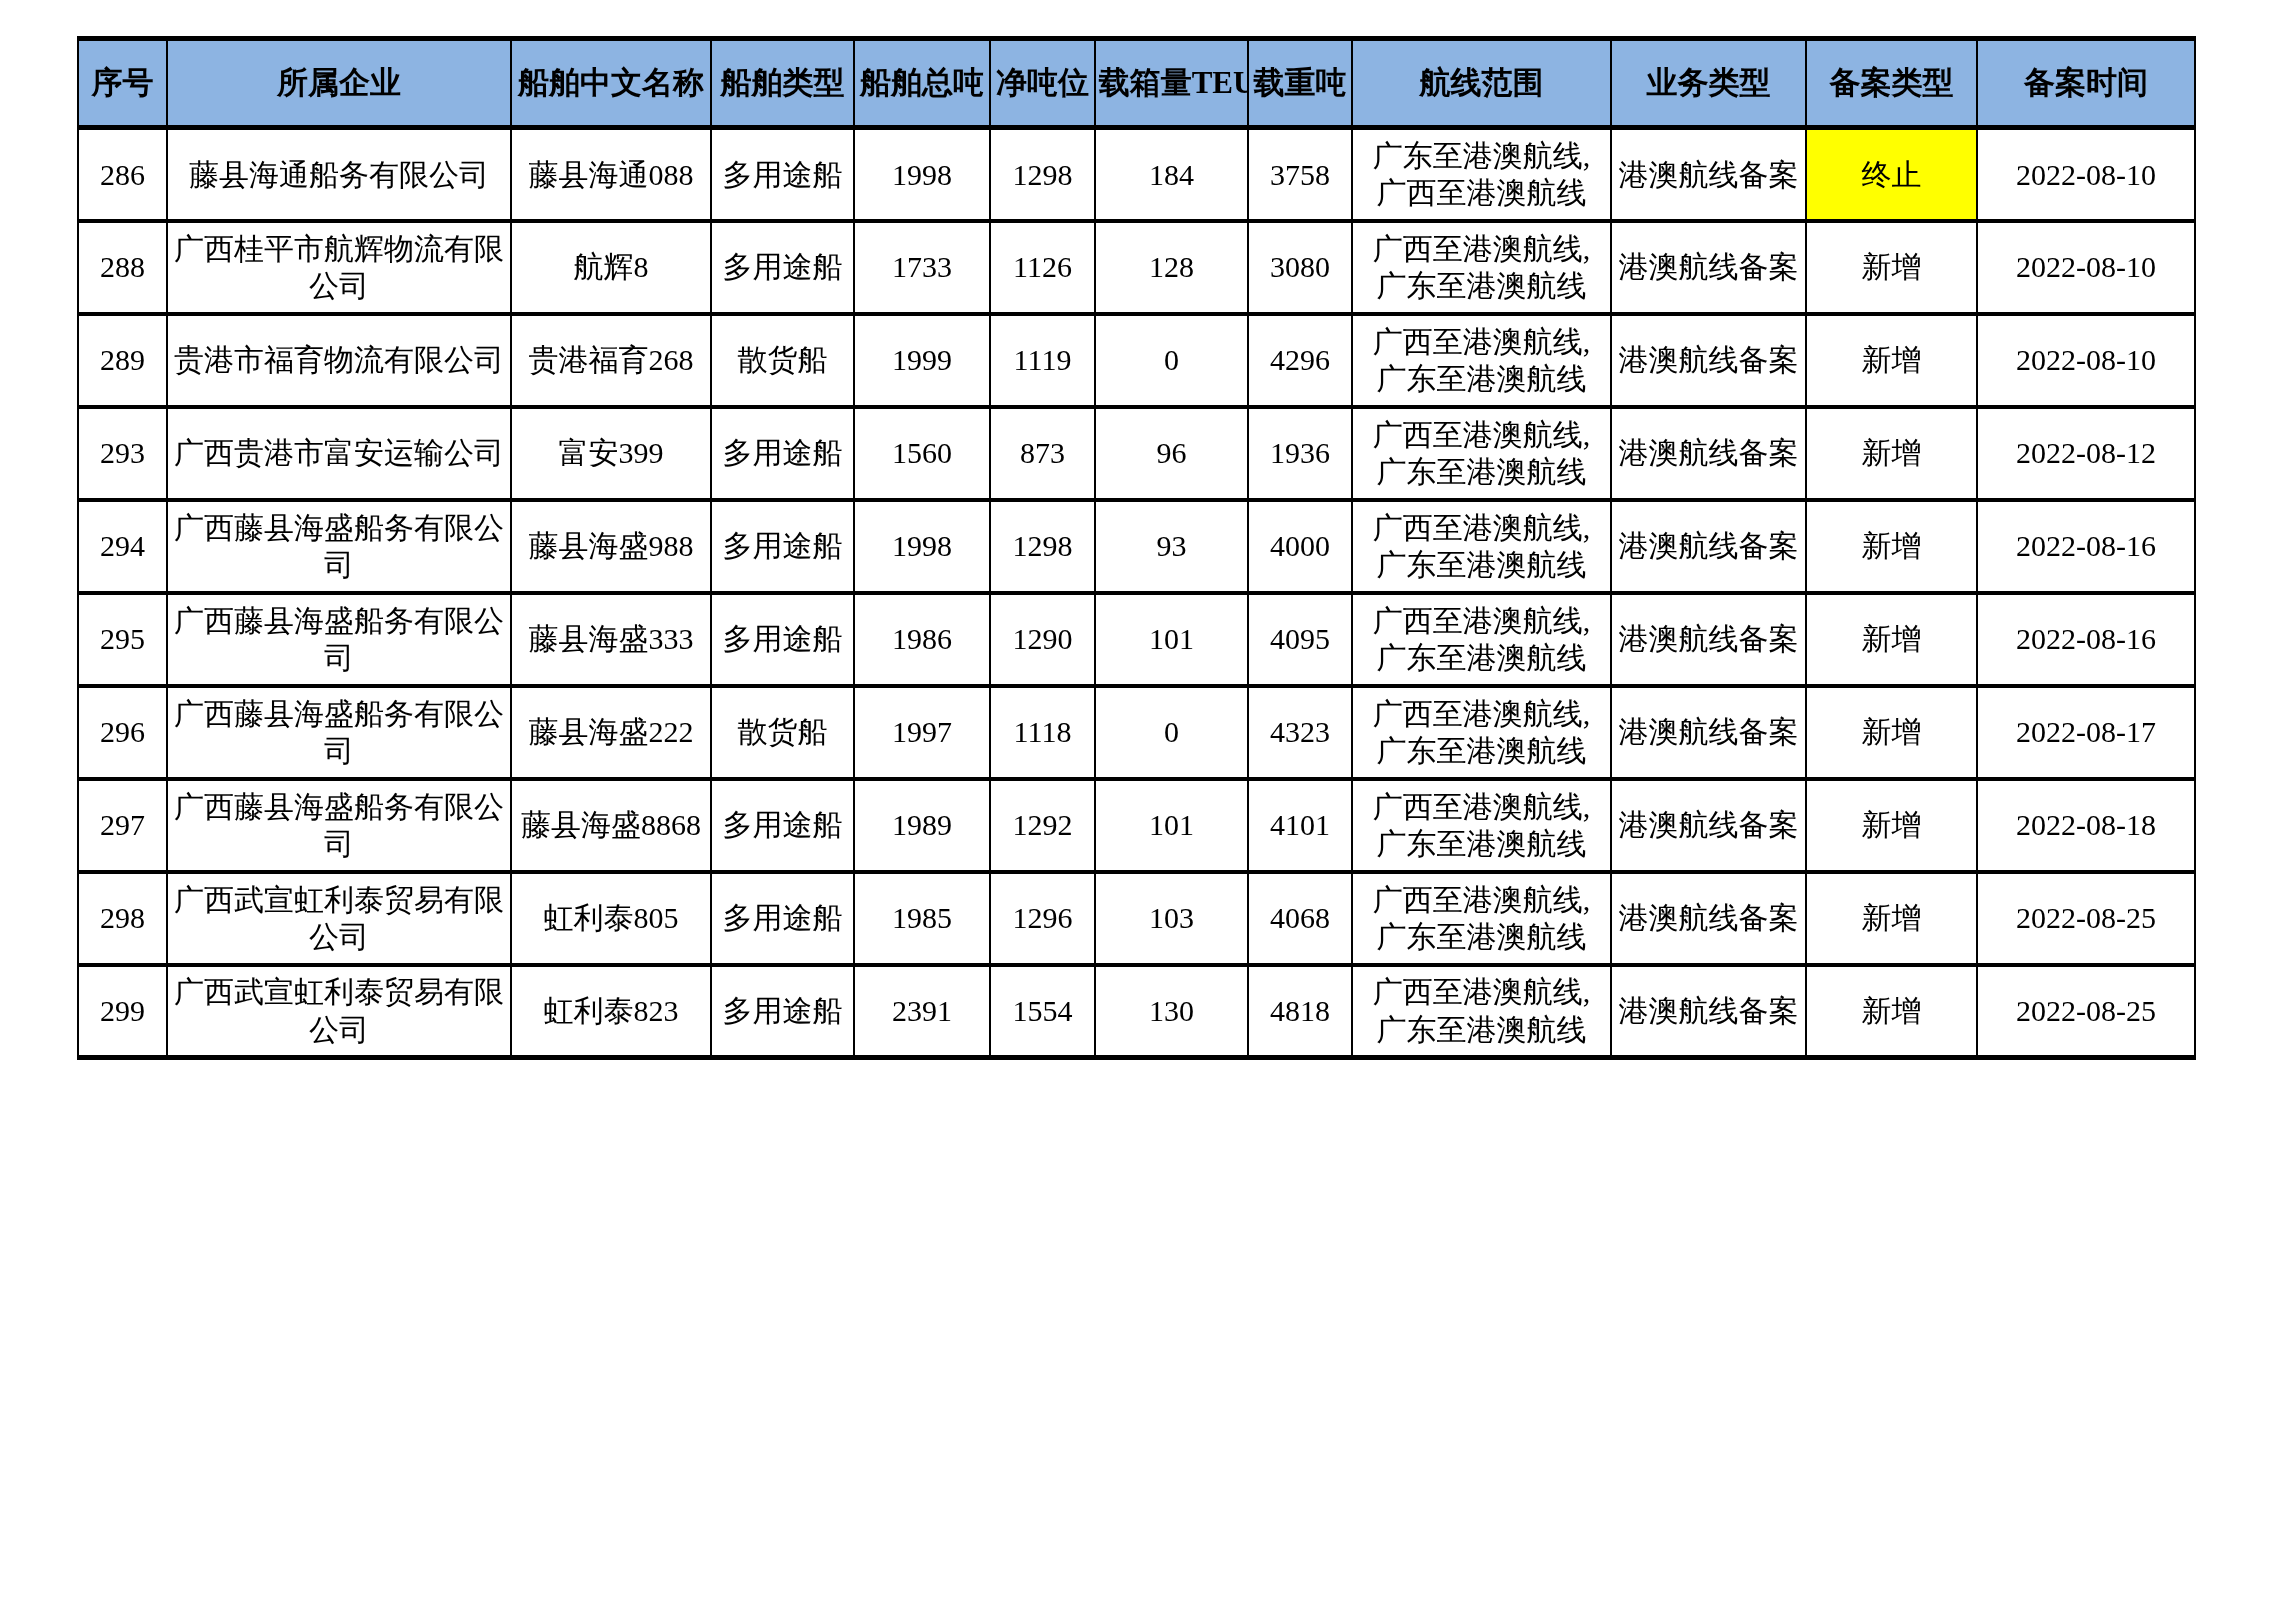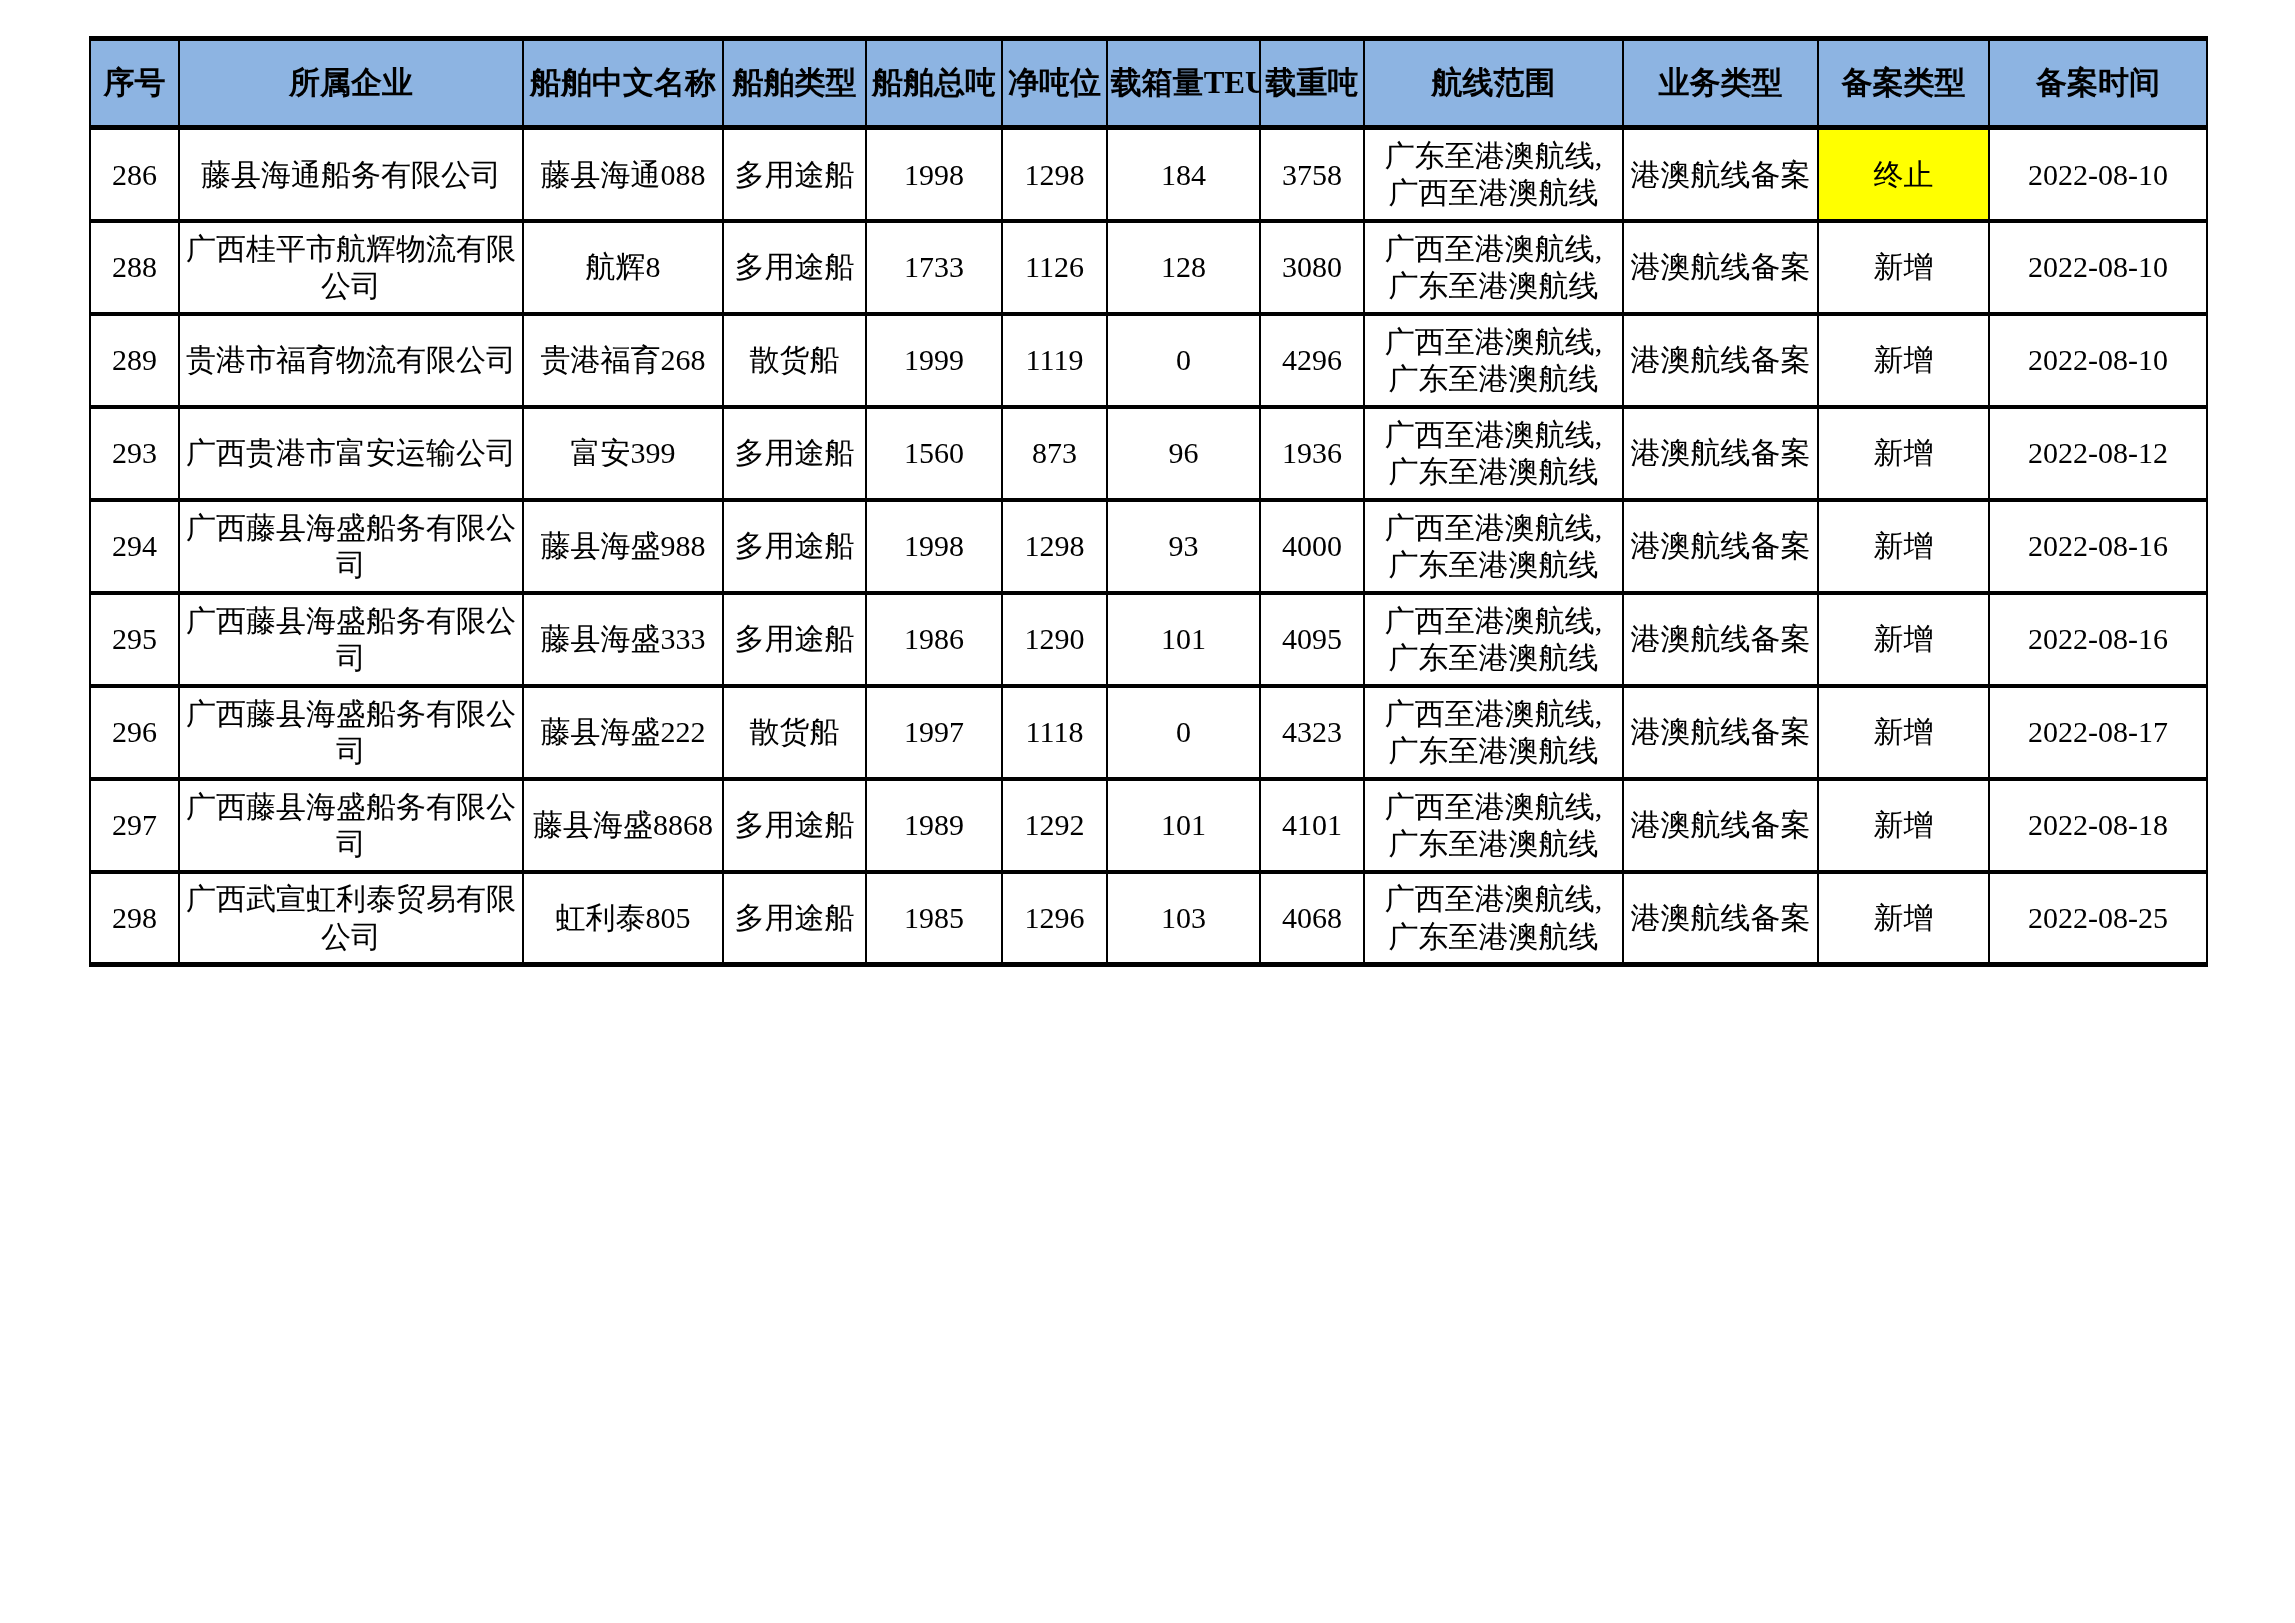--- a/index.html
+++ b/index.html
@@ -13,21 +13,21 @@
     background:#ffffff;
     font-family:"Liberation Serif","DejaVu Serif",serif;
   }
   .page{
     position:relative;
     width:2295px;height:1624px;
     overflow:hidden;
   }
   .table-wrap{
     position:absolute;
-    left:89px;top:36px;
+    left:77px;top:36px;
     width:2118px;
   }
   table{
     width:100%;
     table-layout:fixed;
     border-collapse:collapse;
     border:2.7px solid var(--border-color);
     border-top-width:5.5px;
     border-bottom-width:5.5px;
   }
@@ -223,17 +223,32 @@
     <td>1985</td>
     <td>1296</td>
     <td>103</td>
     <td>4068</td>
     <td class="route">广西至港澳航线,
 广东至港澳航线</td>
     <td>港澳航线备案</td>
     <td>新增</td>
     <td>2022-08-25</td>
   </tr>
+          <tr>
+    <td>299</td>
+    <td>广西武宣虹利泰贸易有限公司</td>
+    <td>虹利泰823</td>
+    <td>多用途船</td>
+    <td>2391</td>
+    <td>1554</td>
+    <td>130</td>
+    <td>4818</td>
+    <td class="route">广西至港澳航线,
+广东至港澳航线</td>
+    <td>港澳航线备案</td>
+    <td>新增</td>
+    <td>2022-08-25</td>
+  </tr>
         </tbody>
     </table>
   </div>
 </div>
 
 
 </body></html>

